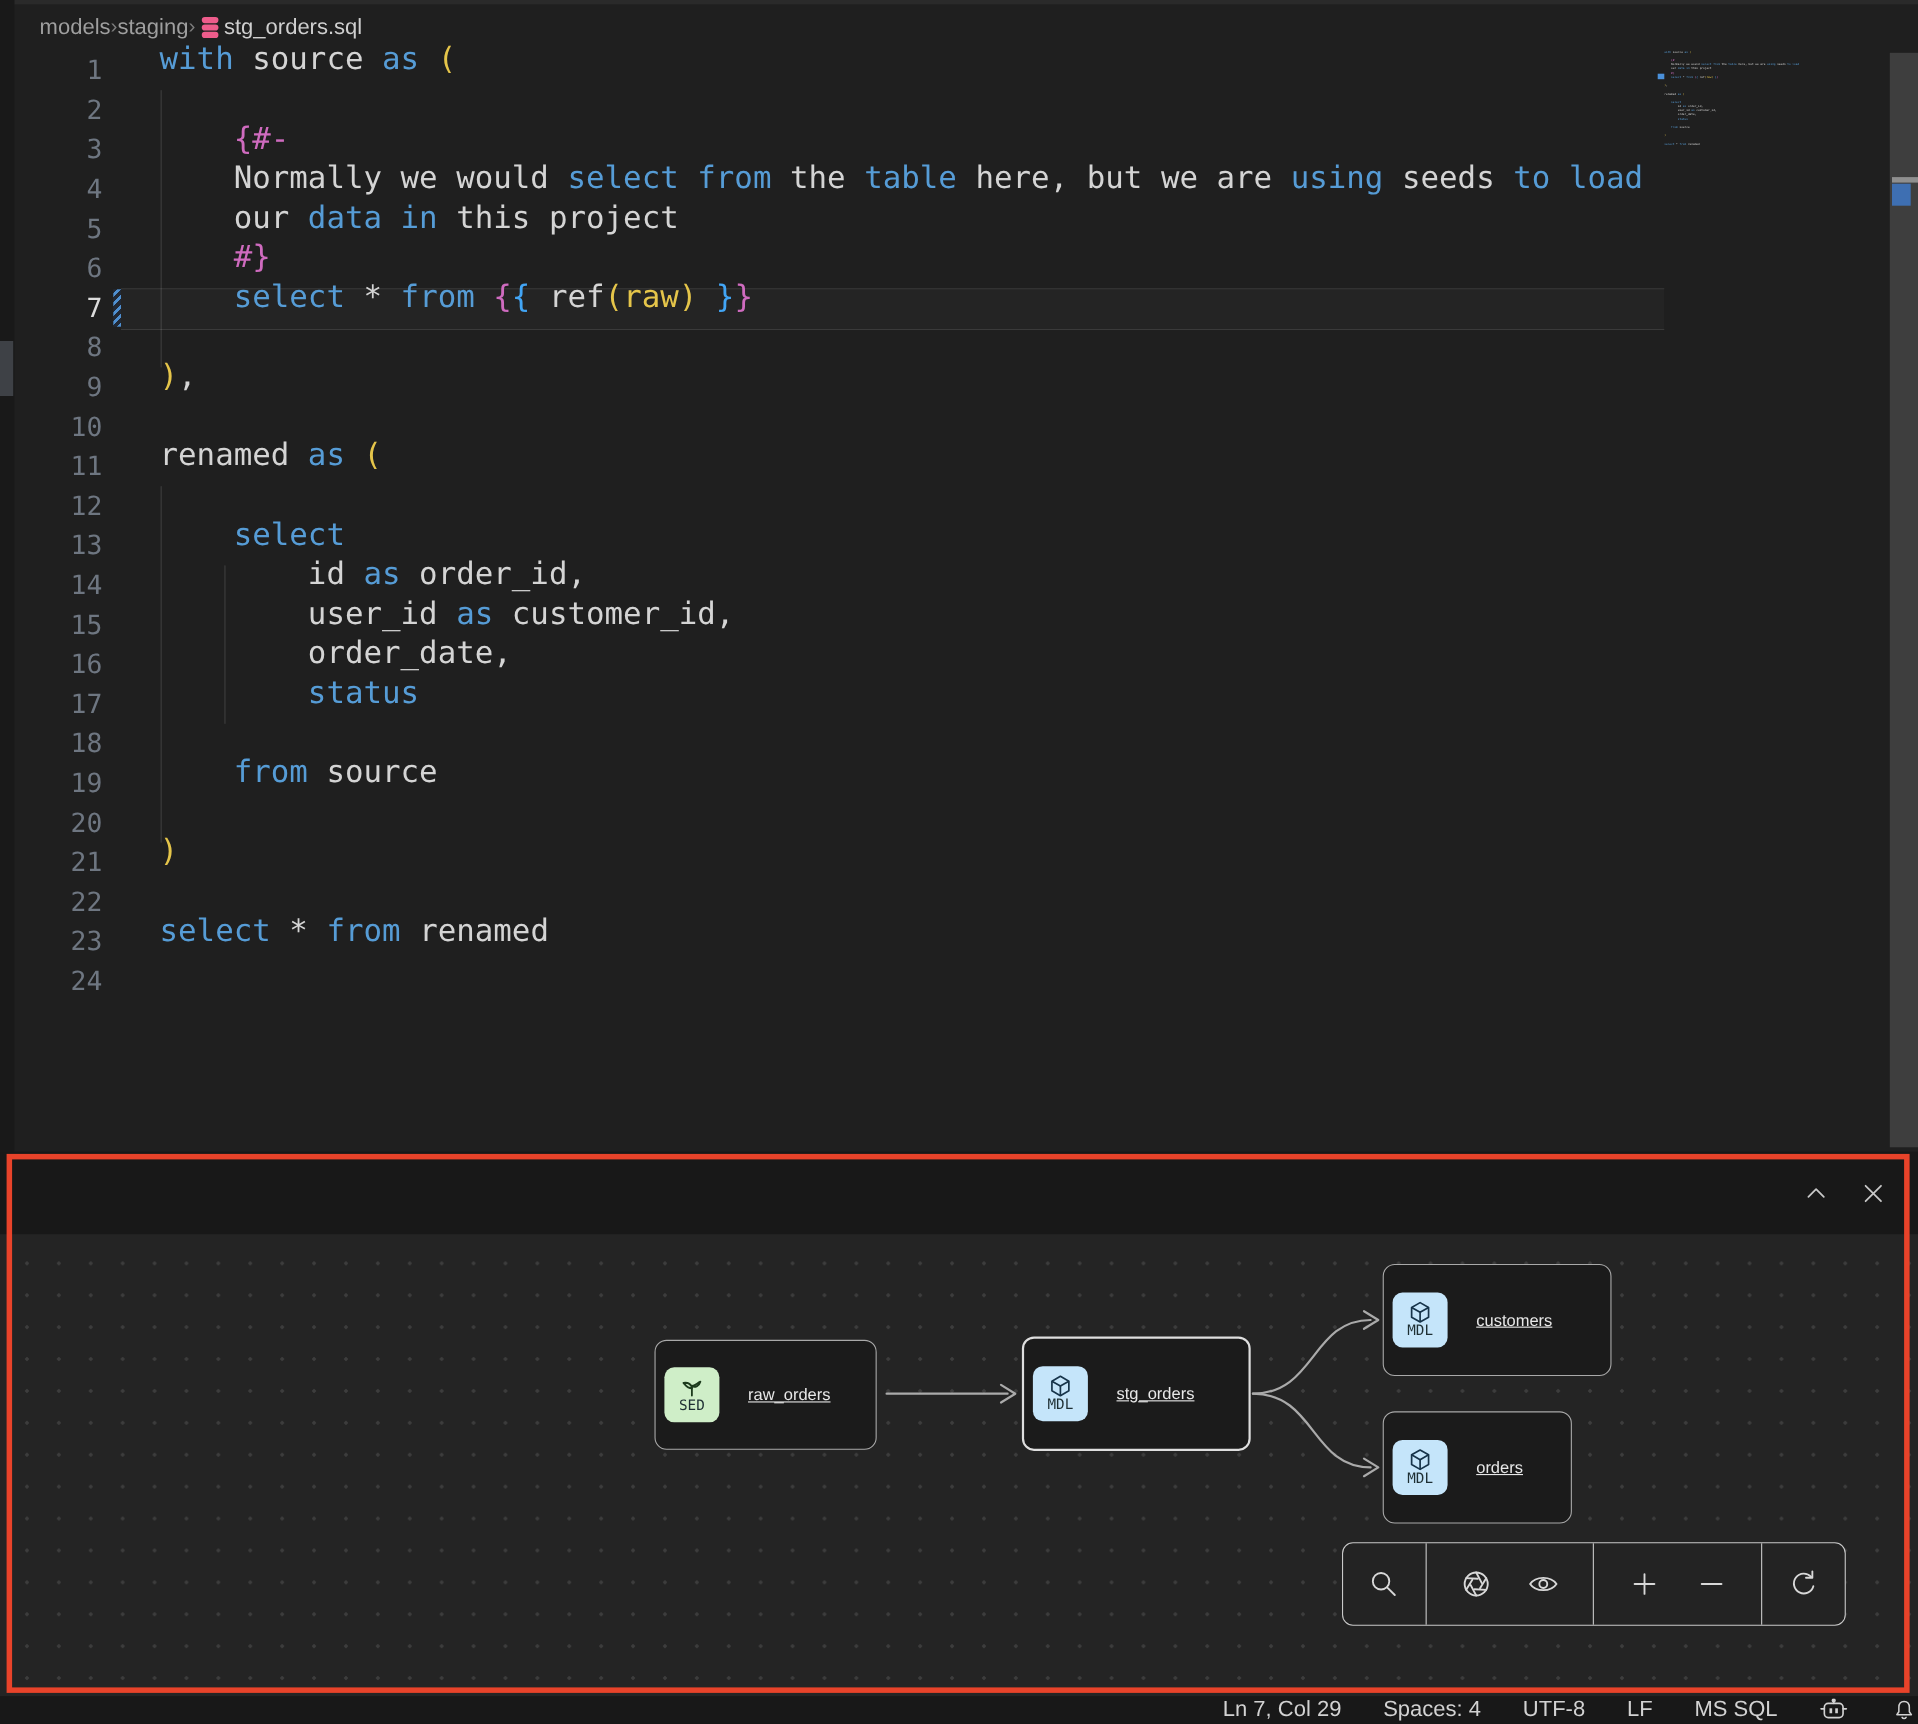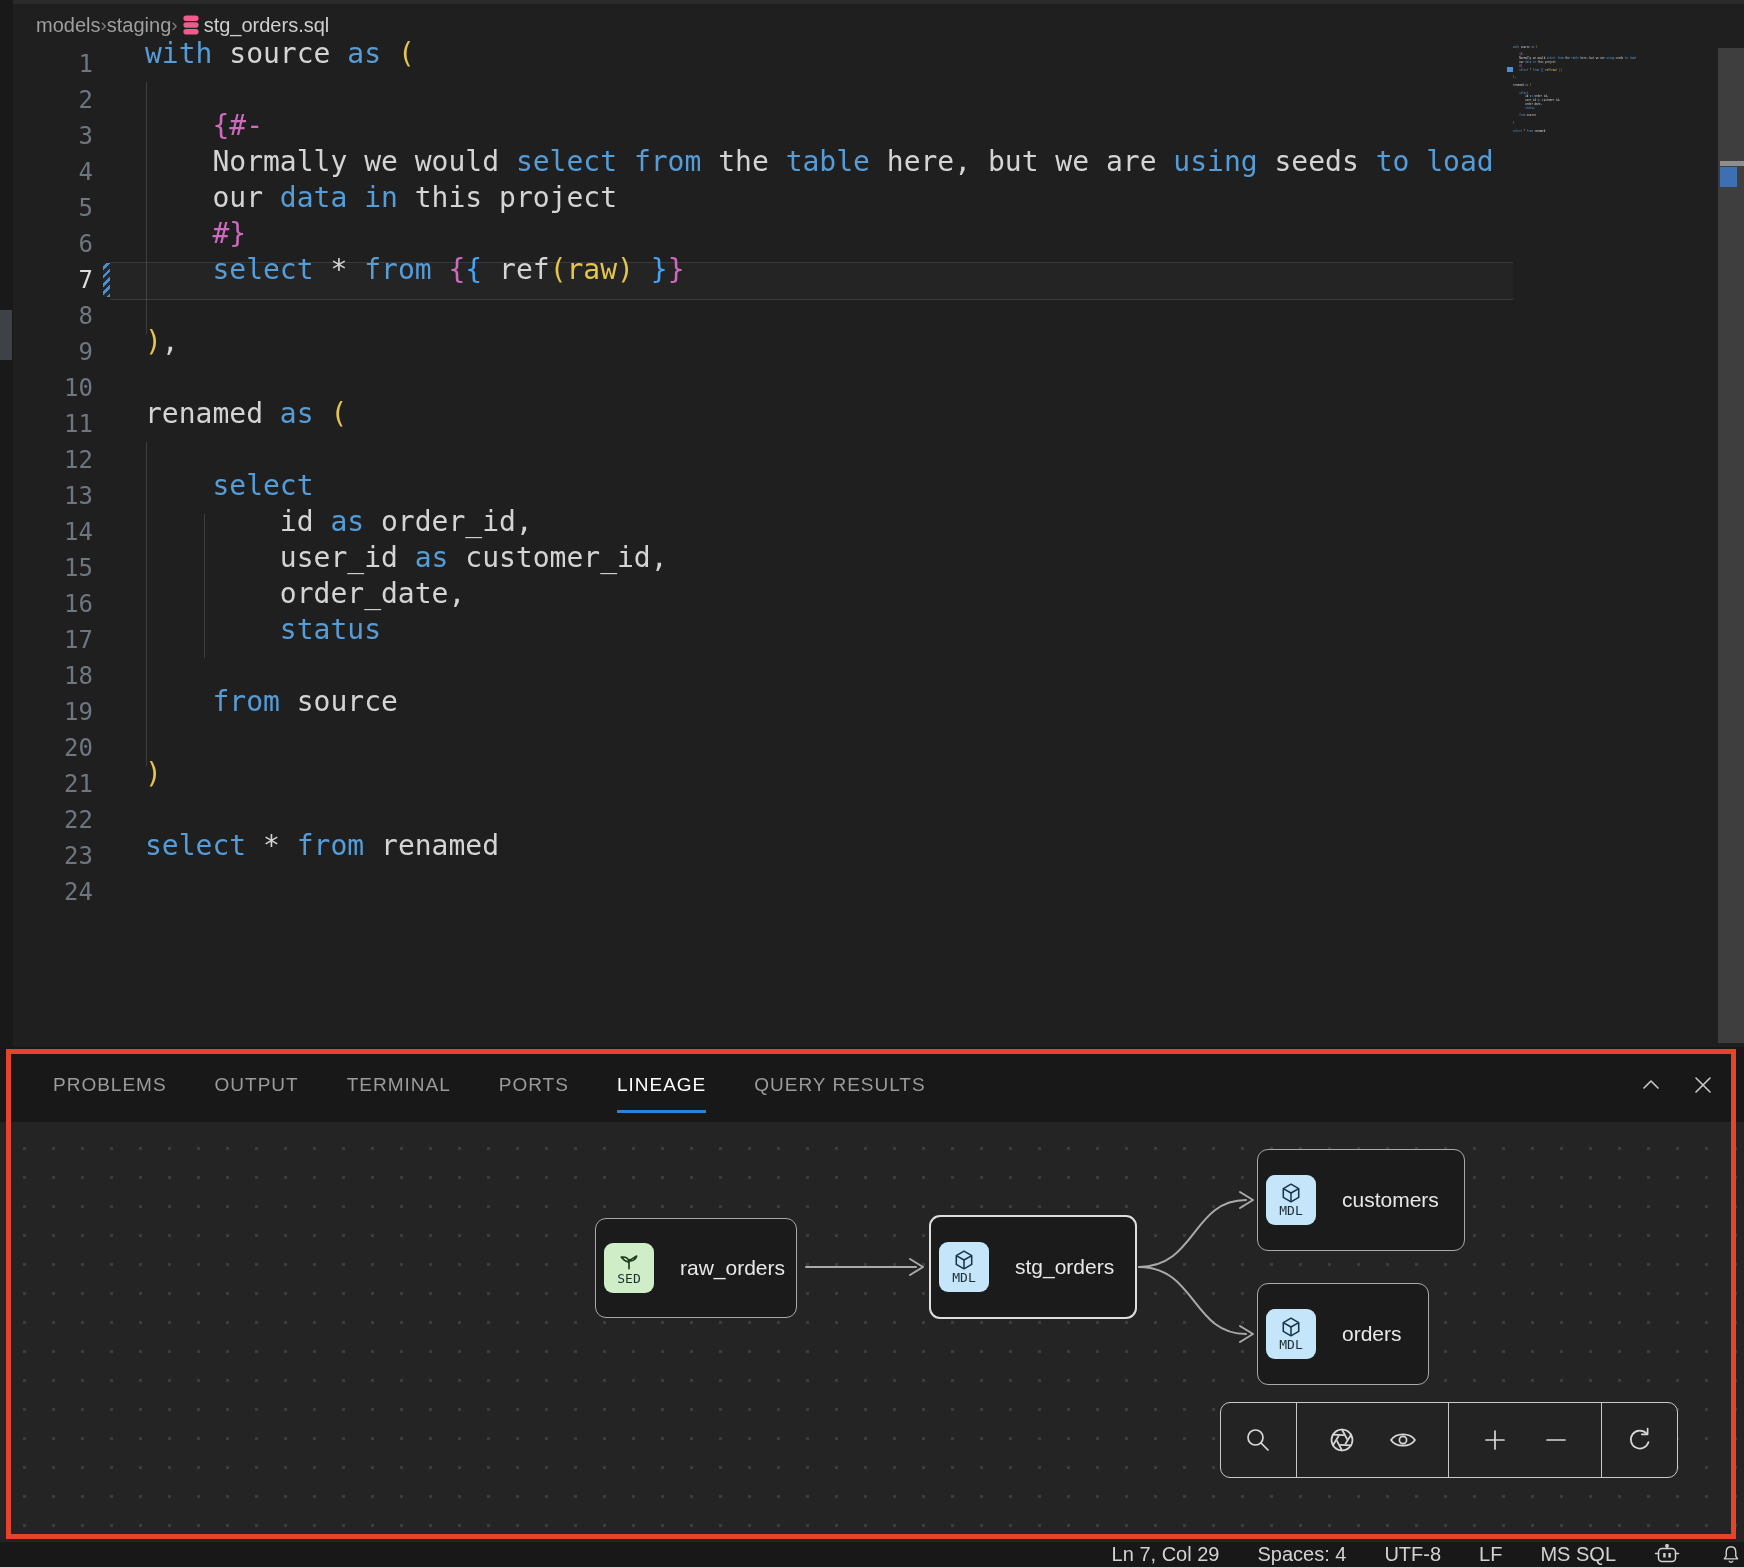--- a/index.html
+++ b/index.html
@@ -59,21 +59,21 @@
          background-size:29px 29px;background-position:10px 12px;}
   #edges{position:absolute;left:0;top:0;width:1744px;height:1567px;pointer-events:none;}
 
   .node{position:absolute;background:#1b1b1b;border:1.5px solid #a9a9a9;border-radius:11px;
         display:flex;align-items:center;gap:26px;padding-left:8px;box-sizing:border-box;}
   .node.selected{border:2px solid #dedede;}
   .badge{width:50px;height:50px;border-radius:9px;display:flex;flex-direction:column;
          align-items:center;justify-content:center;}
   .badge svg{display:block;}
   .badge .badge-label{font-size:13px;color:#1e2f33;font-family:"DejaVu Sans Mono",monospace;margin-top:-1px;}
-  .node-label{font-size:21px;color:#e8e8e8;}
+  .node-label{font-size:15px;color:#e8e8e8;text-decoration:underline;}
 
   #toolbar{position:absolute;left:1220px;top:1402px;width:458px;height:76px;display:flex;
            border:1.5px solid #c9c9c9;border-radius:10px;background:#232323;box-sizing:border-box;}
   .tb-cell{display:flex;align-items:center;justify-content:space-evenly;height:100%;box-sizing:border-box;}
   .tb-cell + .tb-cell{border-left:1.5px solid #c9c9c9;}
   .tb-ico{width:30px;height:30px;stroke:#d8d8d8;fill:none;stroke-width:1.7;
           stroke-linecap:round;stroke-linejoin:round;}
 
   #annotation{position:absolute;left:6px;top:1049px;width:1730px;height:490px;box-sizing:border-box;
               border:5px solid var(--anno,#e8432a);z-index:20;pointer-events:none;}
@@ -151,28 +151,20 @@
   <div id="minimap">
       <div id="minimap-inner"><div class="code-line"><span class="tk-kw">with</span><span class="tk-pl"> source </span><span class="tk-kw">as</span><span class="tk-pl"> </span><span class="tk-gold">(</span></div><div class="code-line"></div><div class="code-line"><span class="tk-pl">    </span><span class="tk-jinja">{#-</span></div><div class="code-line"><span class="tk-pl">    Normally we would </span><span class="tk-kw">select</span><span class="tk-pl"> </span><span class="tk-kw">from</span><span class="tk-pl"> the </span><span class="tk-kw">table</span><span class="tk-pl"> here, but we are </span><span class="tk-kw">using</span><span class="tk-pl"> seeds </span><span class="tk-kw">to</span><span class="tk-pl"> </span><span class="tk-kw">load</span></div><div class="code-line"><span class="tk-pl">    our </span><span class="tk-kw">data</span><span class="tk-pl"> </span><span class="tk-kw">in</span><span class="tk-pl"> this project</span></div><div class="code-line"><span class="tk-pl">    </span><span class="tk-jinja">#}</span></div><div class="code-line"><span class="tk-pl">    </span><span class="tk-kw">select</span><span class="tk-pl"> * </span><span class="tk-kw">from</span><span class="tk-pl"> </span><span class="tk-jinja">{</span><span class="tk-bblue">{</span><span class="tk-pl"> ref</span><span class="tk-gold">(</span><span class="tk-gold">raw</span><span class="tk-gold">)</span><span class="tk-pl"> </span><span class="tk-bblue">}</span><span class="tk-jinja">}</span></div><div class="code-line"></div><div class="code-line"><span class="tk-gold">)</span><span class="tk-pl">,</span></div><div class="code-line"></div><div class="code-line"><span class="tk-pl">renamed </span><span class="tk-kw">as</span><span class="tk-pl"> </span><span class="tk-gold">(</span></div><div class="code-line"></div><div class="code-line"><span class="tk-pl">    </span><span class="tk-kw">select</span></div><div class="code-line"><span class="tk-pl">        id </span><span class="tk-kw">as</span><span class="tk-pl"> order_id,</span></div><div class="code-line"><span class="tk-pl">        user_id </span><span class="tk-kw">as</span><span class="tk-pl"> customer_id,</span></div><div class="code-line"><span class="tk-pl">        order_date,</span></div><div class="code-line"><span class="tk-pl">        </span><span class="tk-kw">status</span></div><div class="code-line"></div><div class="code-line"><span class="tk-pl">    </span><span class="tk-kw">from</span><span class="tk-pl"> source</span></div><div class="code-line"></div><div class="code-line"><span class="tk-gold">)</span></div><div class="code-line"></div><div class="code-line"><span class="tk-kw">select</span><span class="tk-pl"> * </span><span class="tk-kw">from</span><span class="tk-pl"> renamed</span></div><div class="code-line"></div></div>
     </div>
   <div id="mm-marker"></div>
   <div id="scrollbar">
     <div class="hash"></div>
     <div class="mod"></div>
   </div>
 
   <div id="panel-header">
-    <div id="tabs">
-        <span class="tab">PROBLEMS</span>
-        <span class="tab">OUTPUT</span>
-        <span class="tab">TERMINAL</span>
-        <span class="tab">PORTS</span>
-        <span class="tab active">LINEAGE</span>
-        <span class="tab">QUERY RESULTS</span>
-      </div>
     <svg class="hdr-ico" style="left:1637px;" viewBox="0 0 28 28">
       <polyline points="7,17 14,10 21,17"></polyline>
     </svg>
     <svg class="hdr-ico" style="left:1689px;" viewBox="0 0 28 28">
       <line x1="7" y1="7" x2="21" y2="21"></line>
         <line x1="21" y1="7" x2="7" y2="21"></line>
     </svg>
   </div>
 
   <div id="graph"></div>

